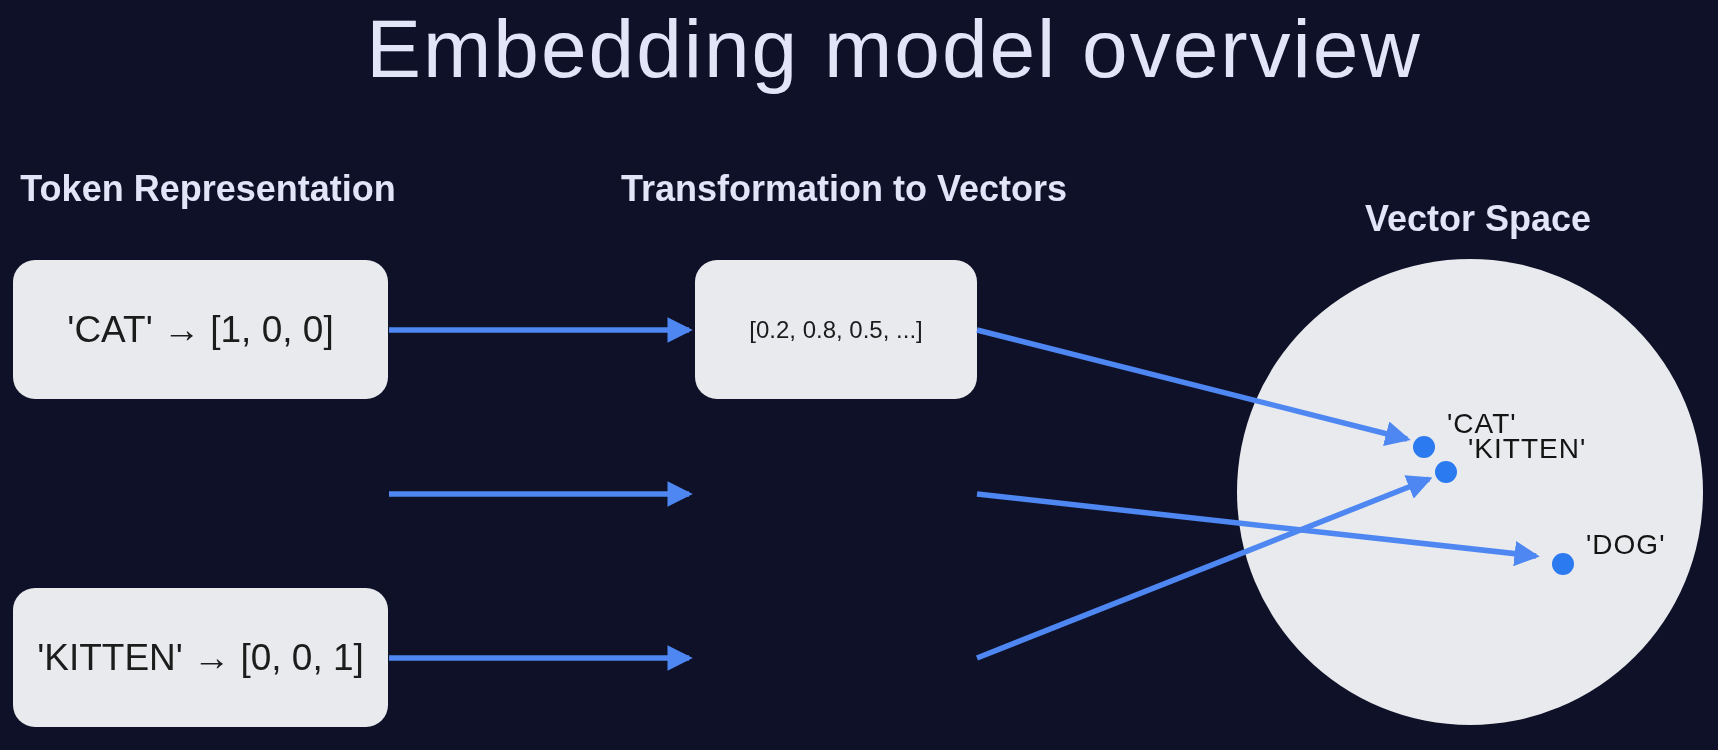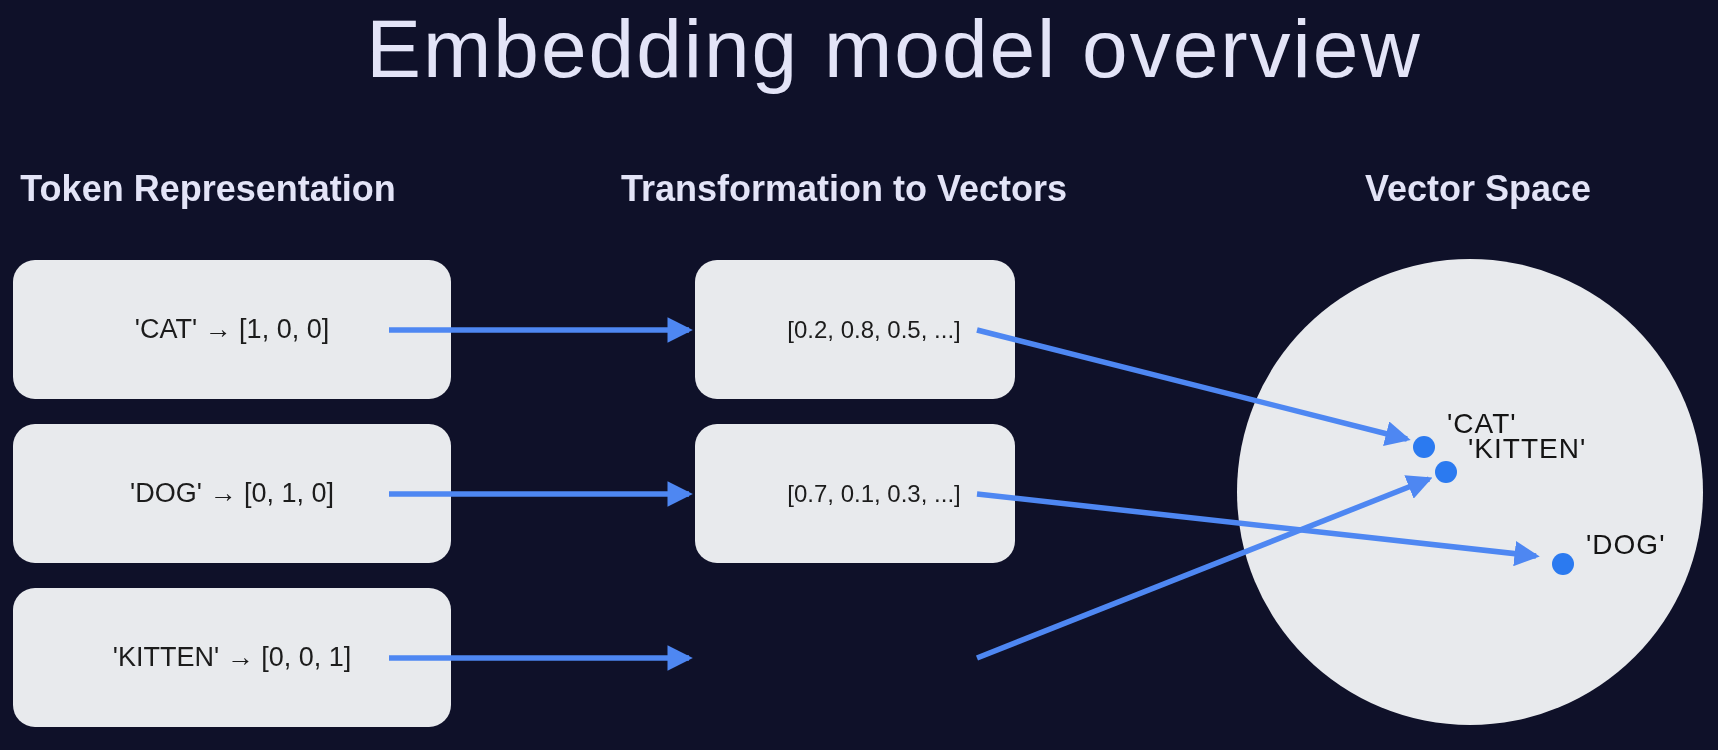--- a/index.html
+++ b/index.html
@@ -30,31 +30,31 @@
   .col-header{
     position:absolute;top:164px;height:50px;
     display:flex;align-items:center;justify-content:center;
     font-size:36px;font-weight:700;
     color:var(--heading-text);
     white-space:nowrap;
     padding-left:8px;
   }
   .hdr-token{left:0px;width:400px;}
   .hdr-transform{left:636px;width:400px;}
-  .hdr-space{left:1270px;width:400px;}
+  .hdr-space{left:1270px;width:400px;margin-top:30px;}
   .box{
     position:absolute;
     background:var(--box-fill);
     border-radius:22px;
     display:flex;align-items:center;justify-content:center;
     color:var(--box-text);
     white-space:nowrap;
   }
-  .token-box{left:13px;width:438px;font-size:27px;}
-  .vec-box{left:695px;width:282px;font-size:24px;padding-left:38px;}
+  .token-box{left:13px;width:375px;font-size:37px;}
+  .vec-box{left:695px;width:282px;font-size:24px;}
   .r1{top:260px;height:139px;}
   .r2{top:424px;height:139px;}
   .r3{top:588px;height:139px;}
   .overlay{position:absolute;left:0;top:0;pointer-events:none;}
   .space-circle{fill:var(--box-fill);}
   .arrow{stroke:var(--arrow-blue);stroke-width:5.5;fill:none;}
   .arrowhead{fill:var(--arrow-blue);}
   .point{fill:var(--point-blue);}
   .point-label{
     font-family:"Liberation Sans","DejaVu Sans",sans-serif;
@@ -67,25 +67,23 @@
 
 <div class="slide">
 
   <div class="title">Embedding model overview</div>
 
   <div class="col-header hdr-token">Token Representation</div>
   <div class="col-header hdr-transform">Transformation to Vectors</div>
   <div class="col-header hdr-space">Vector Space</div>
 
   <div class="box token-box r1">'CAT' → [1, 0, 0]</div>
-  <div class="box token-box r2">'DOG' → [0, 1, 0]</div>
   <div class="box token-box r3">'KITTEN' → [0, 0, 1]</div>
 
   <div class="box vec-box r1">[0.2, 0.8, 0.5, ...]</div>
-  <div class="box vec-box r2">[0.7, 0.1, 0.3, ...]</div>
 
   <svg class="overlay" width="1718" height="750" viewBox="0 0 1718 750">
     <defs>
       <marker id="ah" viewBox="0 0 10 10" refX="8.5" refY="5" markerWidth="4.6" markerHeight="4.6" orient="auto-start-reverse" markerUnits="strokeWidth">
         <path d="M0,0 L10,5 L0,10 z" class="arrowhead"></path>
       </marker>
     </defs>
 
     <circle class="space-circle" cx="1470" cy="492" r="233"></circle>
 

